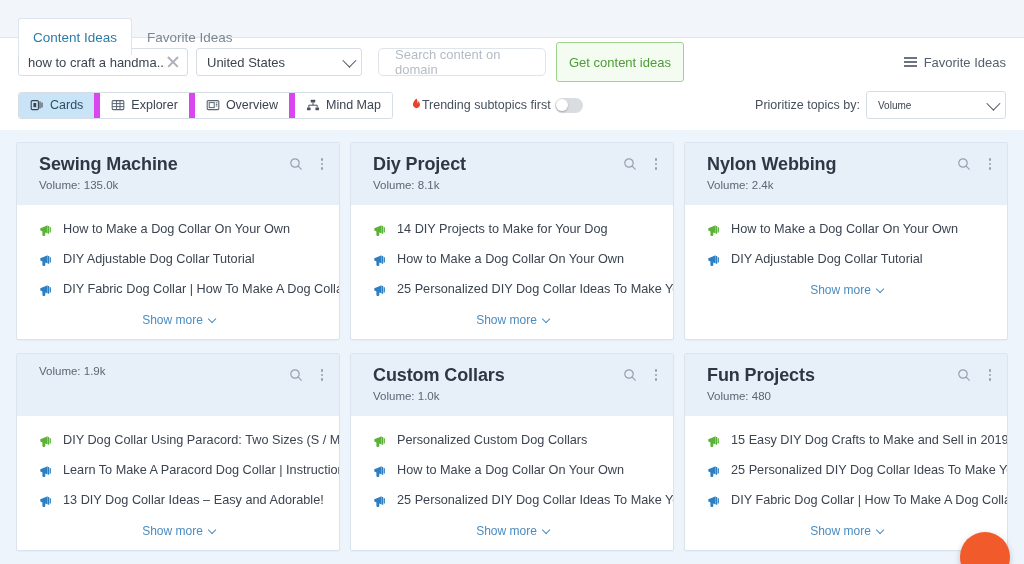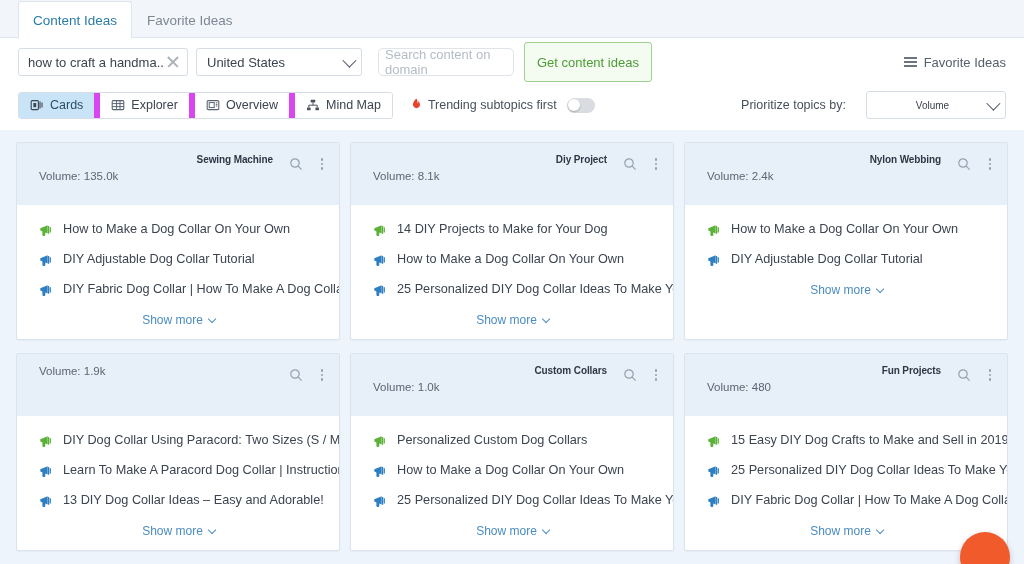--- a/index.html
+++ b/index.html
@@ -29,21 +29,21 @@
     padding: 0 14px;
     display: flex;
     align-items: center;
     font-size: 13.5px;
     color: #7b8794;
     background: transparent;
     border: 1px solid transparent;
     border-bottom: none;
     cursor: pointer;
     position: relative;
-    top: 1px;
+    top: 18px;
   }
   .tab.active {
     background: #ffffff;
     color: #2a7ca8;
     border-color: #dde5ef;
     border-top-left-radius: 3px;
     border-top-right-radius: 3px;
   }
   .tab.active::after {
     content: "";
@@ -115,28 +115,28 @@
 
   .chev {
     width: 10px; height: 10px;
     border-right: 1.8px solid #4a5260;
     border-bottom: 1.8px solid #4a5260;
     transform: rotate(45deg) translateY(-2px);
     flex: 0 0 10px;
   }
 
   .domain-input {
-    width: 136px;
+    width: 168px;
     height: 28px;
     border: 1px solid #dfe4ea;
     border-radius: 5px;
     background: #fff;
     display: flex;
     align-items: center;
-    padding: 0 6px;
+    padding: 0 16px;
     margin-right: 10px;
   }
   .domain-input .ph { font-size: 13px; color: #b4bcc6; }
 
   .btn-get {
     height: 40px;
     padding: 0 12px;
     border: 1px solid #9fd28f;
     border-radius: 3px;
     background: #f4fbf1;
@@ -199,21 +199,21 @@
     background: #fff;
   }
   .viewbtn:last-child { border-right: none; }
   .viewbtn.active { background: #c9e4f7; color: #2b4e66; }
 
   .ico { width: 14px; height: 14px; flex: 0 0 14px; display:block; }
 
   .trending {
     display: flex;
     align-items: center;
-    gap: 6px;
+    gap: 0;
     margin-left: 18px;
     font-size: 12.5px;
     color: #46505c;
     cursor: pointer;
   }
   .flame { width: 11px; height: 14px; flex: 0 0 11px; }
   .toggle {
     width: 28px; height: 15px;
     border-radius: 8px;
     background: #d9dde2;
@@ -227,22 +227,21 @@
     width: 12px; height: 12px;
     border-radius: 50%;
     background: #fff;
     box-shadow: 0 1px 2px rgba(0,0,0,.25);
   }
 
   .prioritize {
     margin-left: auto;
     display: flex;
     align-items: center;
-    gap: 20px;
-    text-align: center;
+    gap: 6px;
   }
   .prioritize .plbl { font-size: 12.5px; color: #46505c; }
   .vol-select {
     width: 140px;
     height: 28px;
     border: 1px solid #d6dde5;
     border-radius: 3px;
     background: #fff;
     display: flex;
     align-items: center;
@@ -265,27 +264,26 @@
     overflow: hidden;
     box-shadow: 0 1px 1px rgba(40,70,110,.04);
   }
   .card-head {
     background: #e7f0f9;
     padding: 11px 12px 9px 22px;
     position: relative;
     min-height: 62px;
   }
   .card-title {
-    font-size: 10px;
+    font-size: 18px;
     font-weight: bold;
     color: #2e3845;
     letter-spacing: -.1px;
     margin: 0 54px 4px 0;
     line-height: 1.15;
-    text-align: right;
   }
   .card-vol {
     font-size: 11.5px;
     color: #5b6673;
   }
   .head-actions {
     position: absolute;
     right: 10px;
     top: 14px;
     display: flex;

